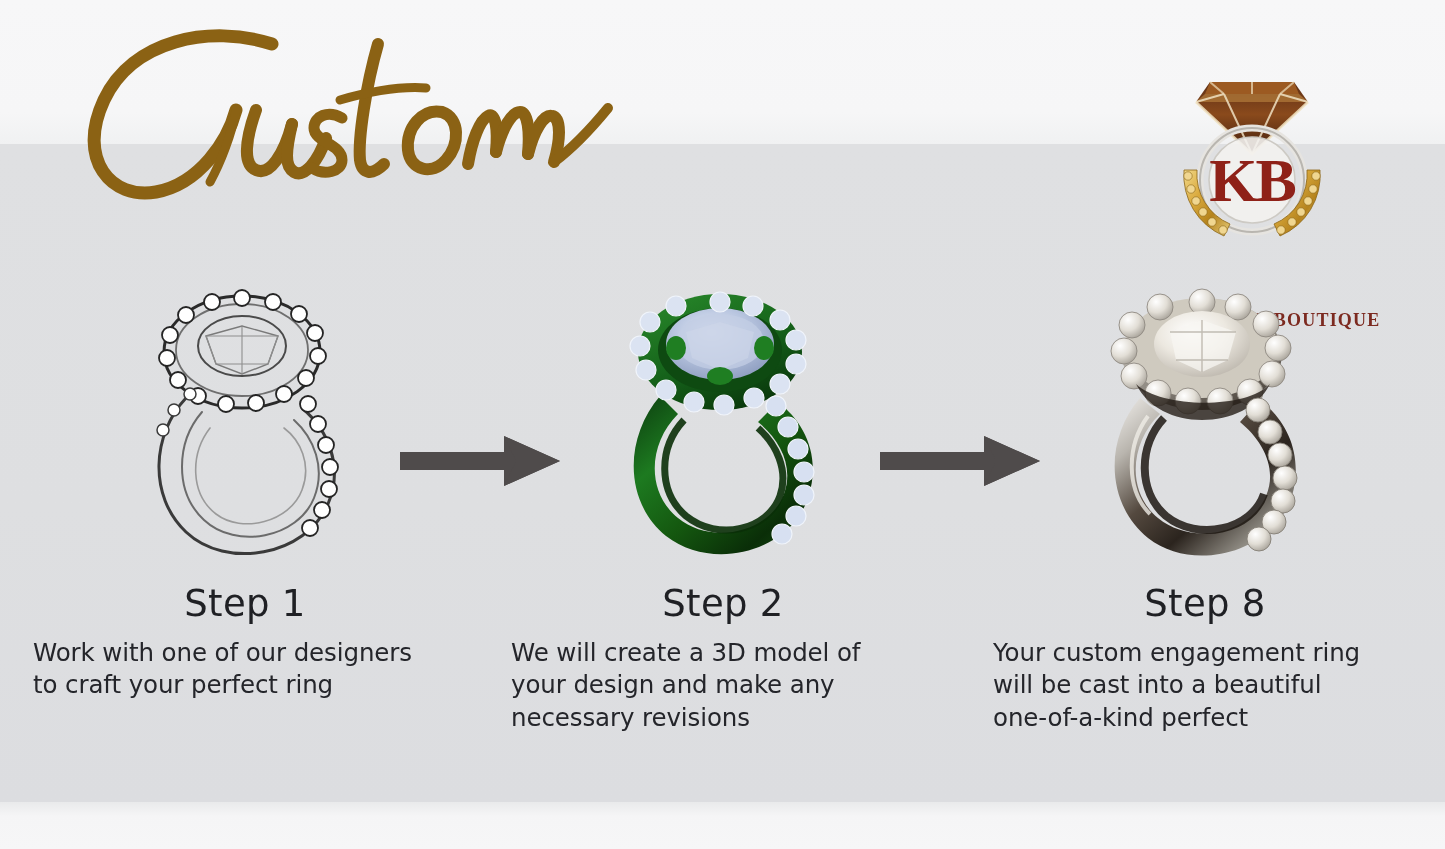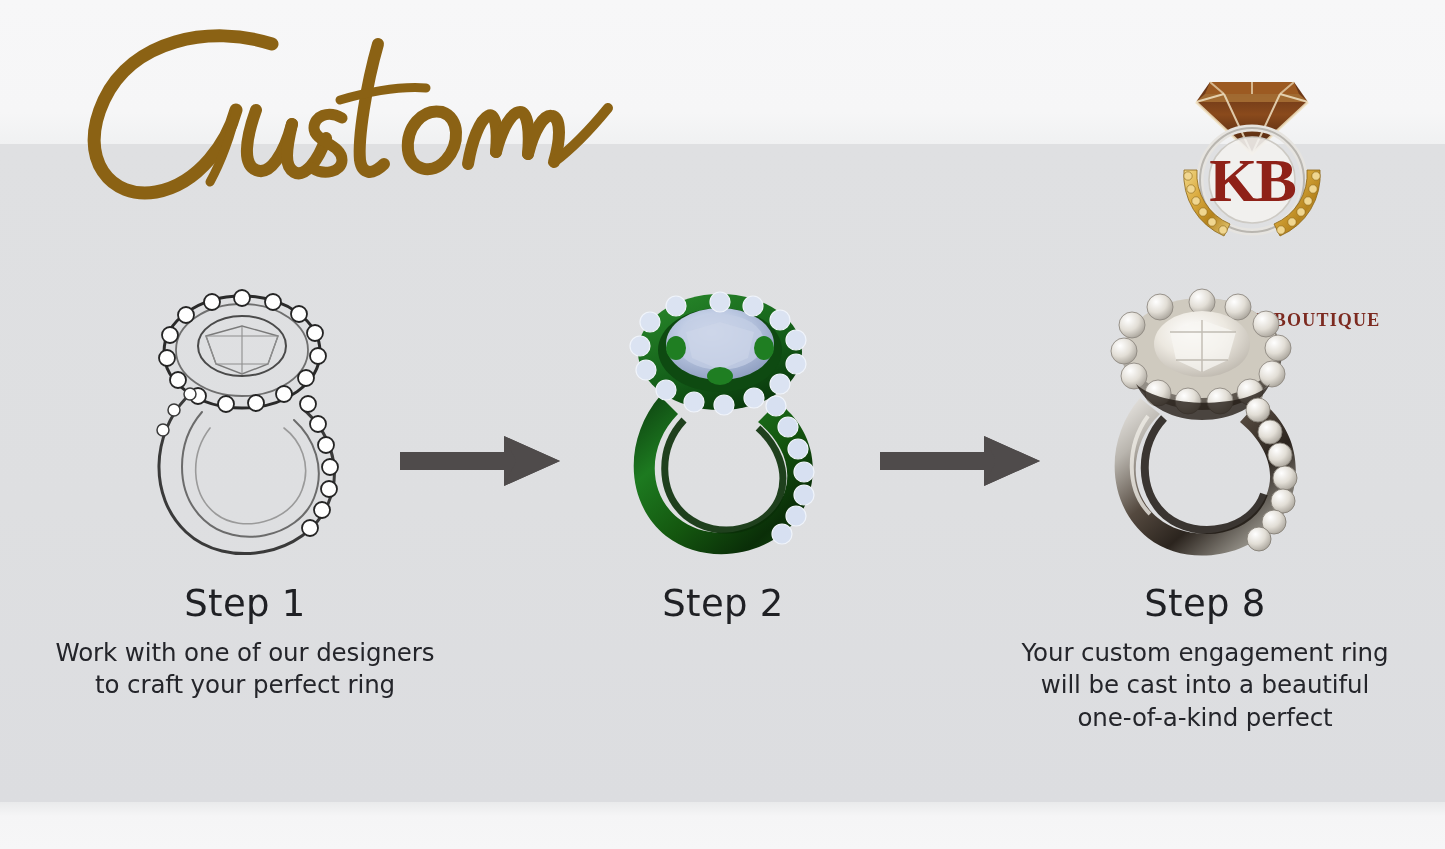--- a/index.html
+++ b/index.html
@@ -118,21 +118,20 @@
     margin-top: 12px;
     text-align: center;
     font-family: "DejaVu Sans", sans-serif;
     font-size: 37px;
     font-weight: 400;
     color: #1f2024;
     letter-spacing: 0.3px;
   }
   .step-desc {
     margin-top: 12px;
-    text-align: center;
     font-family: "DejaVu Sans", sans-serif;
     font-size: 24.5px;
     font-weight: 400;
     line-height: 1.32;
     color: #24252a;
     letter-spacing: -0.1px;
     padding: 0 8px;
     white-space: pre-line;
   }
 
@@ -367,20 +366,23 @@
           </g>
 
           <g fill="#1f7e22">
             <ellipse cx="112" cy="88" rx="13" ry="9"></ellipse>
             <ellipse cx="68" cy="60" rx="10" ry="12"></ellipse>
             <ellipse cx="156" cy="60" rx="10" ry="12"></ellipse>
           </g>
         </svg>
       </div>
       <div class="step-title">Step 2</div>
+      <div class="step-desc">We will create a 3D model of
+your design and make any
+necessary revisions</div>
     </div>
 
     <div class="step step-3">
       <div class="step-figure">
         <svg width="230" height="280" viewBox="0 0 230 280" aria-hidden="true">
           <defs>
             <linearGradient id="metal" x1="0" y1="0" x2="1" y2="1">
               <stop offset="0%" stop-color="#f3f1ee"></stop>
               <stop offset="20%" stop-color="#b9b5ae"></stop>
               <stop offset="42%" stop-color="#54493f"></stop>

